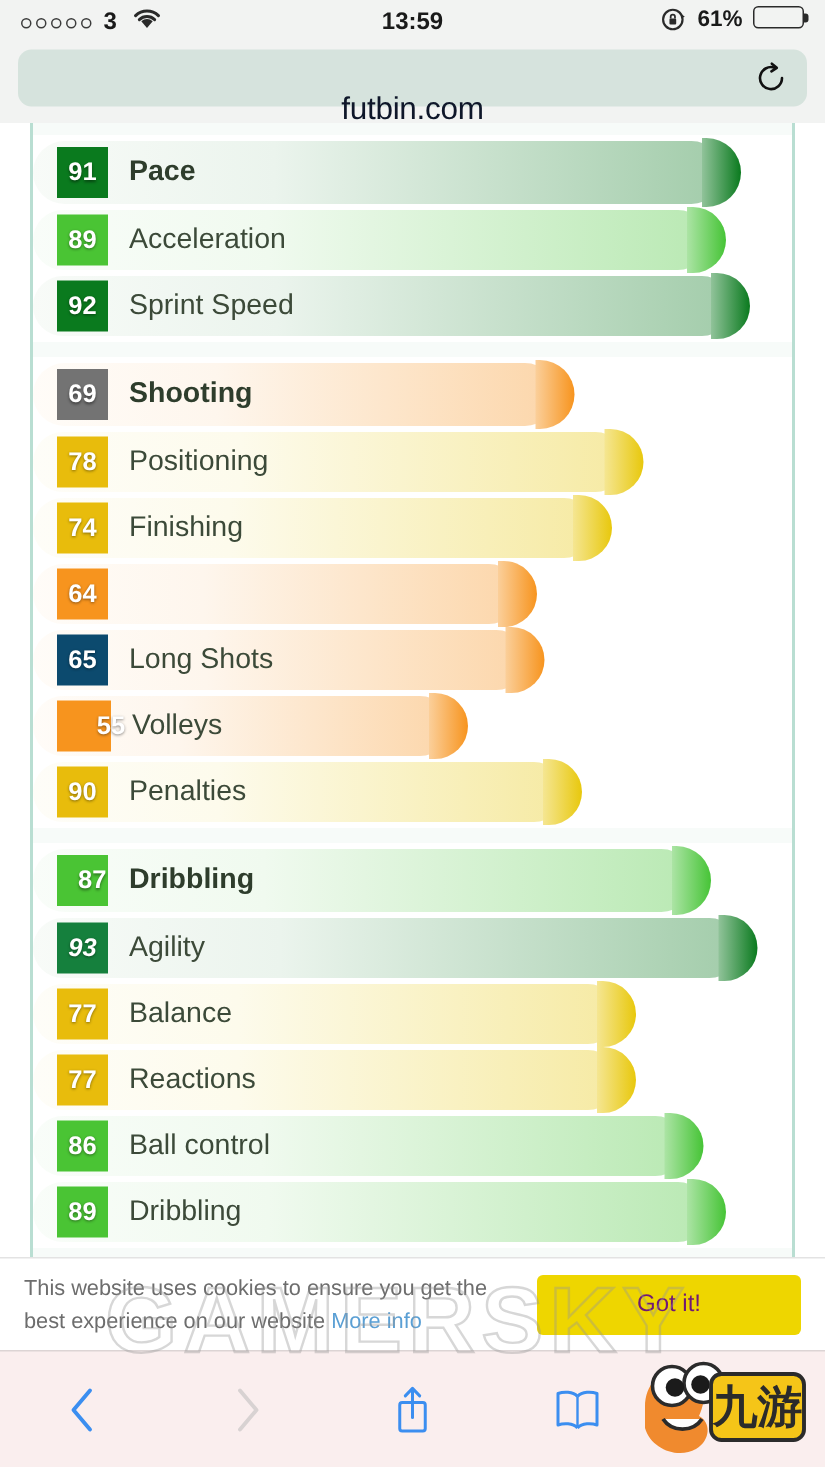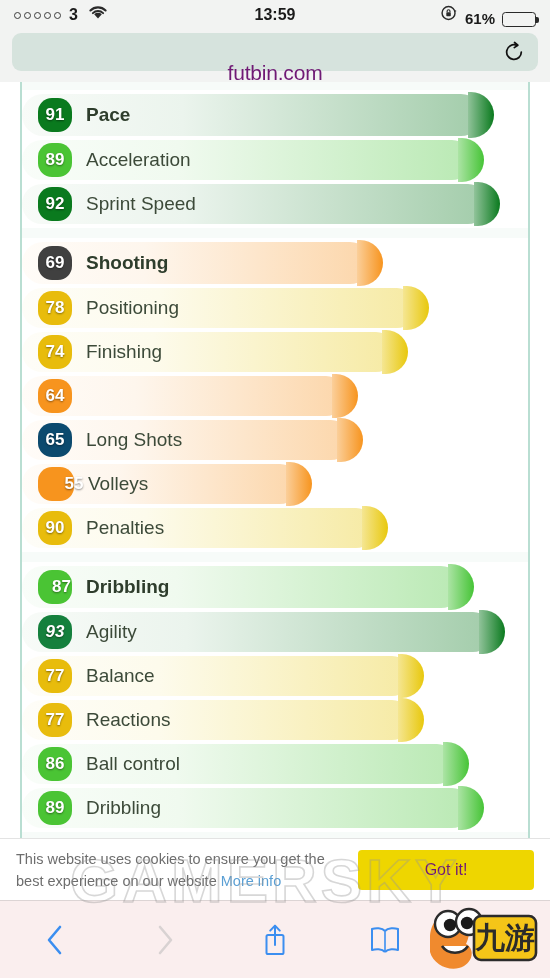--- a/index.html
+++ b/index.html
@@ -23,21 +23,21 @@
   .sb-left{ display:flex; align-items:center; gap:6px; }
   .dots{ display:flex; gap:3px; align-items:center; }
   .dot{ width:7px; height:7px; border-radius:50%; border:1.3px solid #3c3c3c; background:transparent; }
   .carrier{ font-size:16px; font-weight:700; letter-spacing:0; margin-left:2px; }
   .wifi{ margin-left:4px; display:block; }
   .sb-center{
     position:absolute; left:0; right:0; top:0; bottom:0;
     display:flex; align-items:center; justify-content:center;
     font-size:16px; font-weight:700; pointer-events:none;
   }
-  .sb-right{ margin-left:auto; display:flex; align-items:flex-end; gap:7px; z-index:2; }
+  .sb-right{ margin-left:auto; display:flex; align-items:flex-start; gap:7px; z-index:2; }
   .batt-pct{ font-size:15px; font-weight:700; }
   .batt{
     width:34px; height:15px; border:1.6px solid #2a2a2a; border-radius:3.5px;
     position:relative; padding:1.4px;
   }
   .batt::after{
     content:""; position:absolute; right:-4px; top:4px;
     width:2.6px; height:6px; background:#2a2a2a; border-radius:0 2px 2px 0;
   }
   .batt-fill{ height:100%; background:#1c1c1c; border-radius:1.5px; }
@@ -45,21 +45,21 @@
   
   .urlbar-wrap{
     height:52px; background:#f2f3f2;
     display:flex; align-items:center; padding:0 12px 8px 12px;
   }
   .urlbar{
     flex:1; height:38px; background:#d6e3dd; border-radius:9px;
     display:flex; align-items:center; justify-content:center;
     position:relative;
   }
-  .url-text{ font-size:21px; color:#701a75; letter-spacing:-0.2px;margin-top:41px; }
+  .url-text{ font-size:21px; color:#0f172a; letter-spacing:-0.2px;margin-top:41px; }
   .reload{
     position:absolute; right:12px; top:50%; transform:translateY(-50%);
     width:24px; height:24px; display:flex; align-items:center; justify-content:center;
     cursor:pointer;
   }
 
   
   .page{
     position:absolute; top:82px; left:0; right:0; bottom:78px;
     background:#ffffff; overflow:hidden;
@@ -97,21 +97,20 @@
     z-index:0;
   }
 
   .badge{
     position:relative; z-index:3;
     width:34px; height:34px; margin-left:16px;
     display:flex; align-items:center; justify-content:center;
     color:#fff; font-size:17px; font-weight:700;
     text-shadow:0 1px 2px rgba(0,0,0,.45);
     flex:0 0 auto;
-    border-radius:14px;
   }
   .label{
     position:relative; z-index:3;
     margin-left:14px; font-size:19px; color:#3c4a39;
     white-space:nowrap;
   }
   .row.header .label{ font-weight:700; color:#2e3d2c; font-size:19px; }
 
   
   .cookie{
@@ -227,21 +226,21 @@
           <div class="bar" style="width: 466px; background: linear-gradient(to right, rgb(248, 251, 248) 0%, rgb(235, 244, 237) 35%, rgb(162, 204, 170) 100%);"></div>
           <div class="cap" style="left: 452px; background: linear-gradient(to right, rgb(145, 195, 154) 0%, rgb(10, 122, 30) 100%);"></div>
           <div class="badge" style="background: rgb(10, 122, 30);">92</div>
           <div class="label">Sprint Speed</div>
         </div>
       </div>
       <div class="group">
         <div class="row header">
           <div class="bar" style="width: 349px; background: linear-gradient(to right, rgb(255, 252, 248) 0%, rgb(254, 246, 237) 35%, rgb(252, 214, 170) 100%);"></div>
           <div class="cap" style="left: 335px; background: linear-gradient(to right, rgb(251, 207, 154) 0%, rgb(247, 148, 30) 100%);"></div>
-          <div class="badge" style="background: #404040;">69</div>
+          <div class="badge" style="background: #737373;">69</div>
           <div class="label">Shooting</div>
         </div>
         <div class="row">
           <div class="bar" style="width: 395px; background: linear-gradient(to right, rgb(254, 253, 248) 0%, rgb(253, 251, 236) 35%, rgb(246, 234, 163) 100%);"></div>
           <div class="cap" style="left: 381px; background: linear-gradient(to right, rgb(245, 230, 146) 0%, rgb(232, 200, 12) 100%);"></div>
           <div class="badge" style="background: rgb(232, 188, 12);">78</div>
           <div class="label">Positioning</div>
         </div>
         <div class="row">
           <div class="bar" style="width: 374px; background: linear-gradient(to right, rgb(254, 253, 248) 0%, rgb(253, 251, 236) 35%, rgb(246, 234, 163) 100%);"></div>

